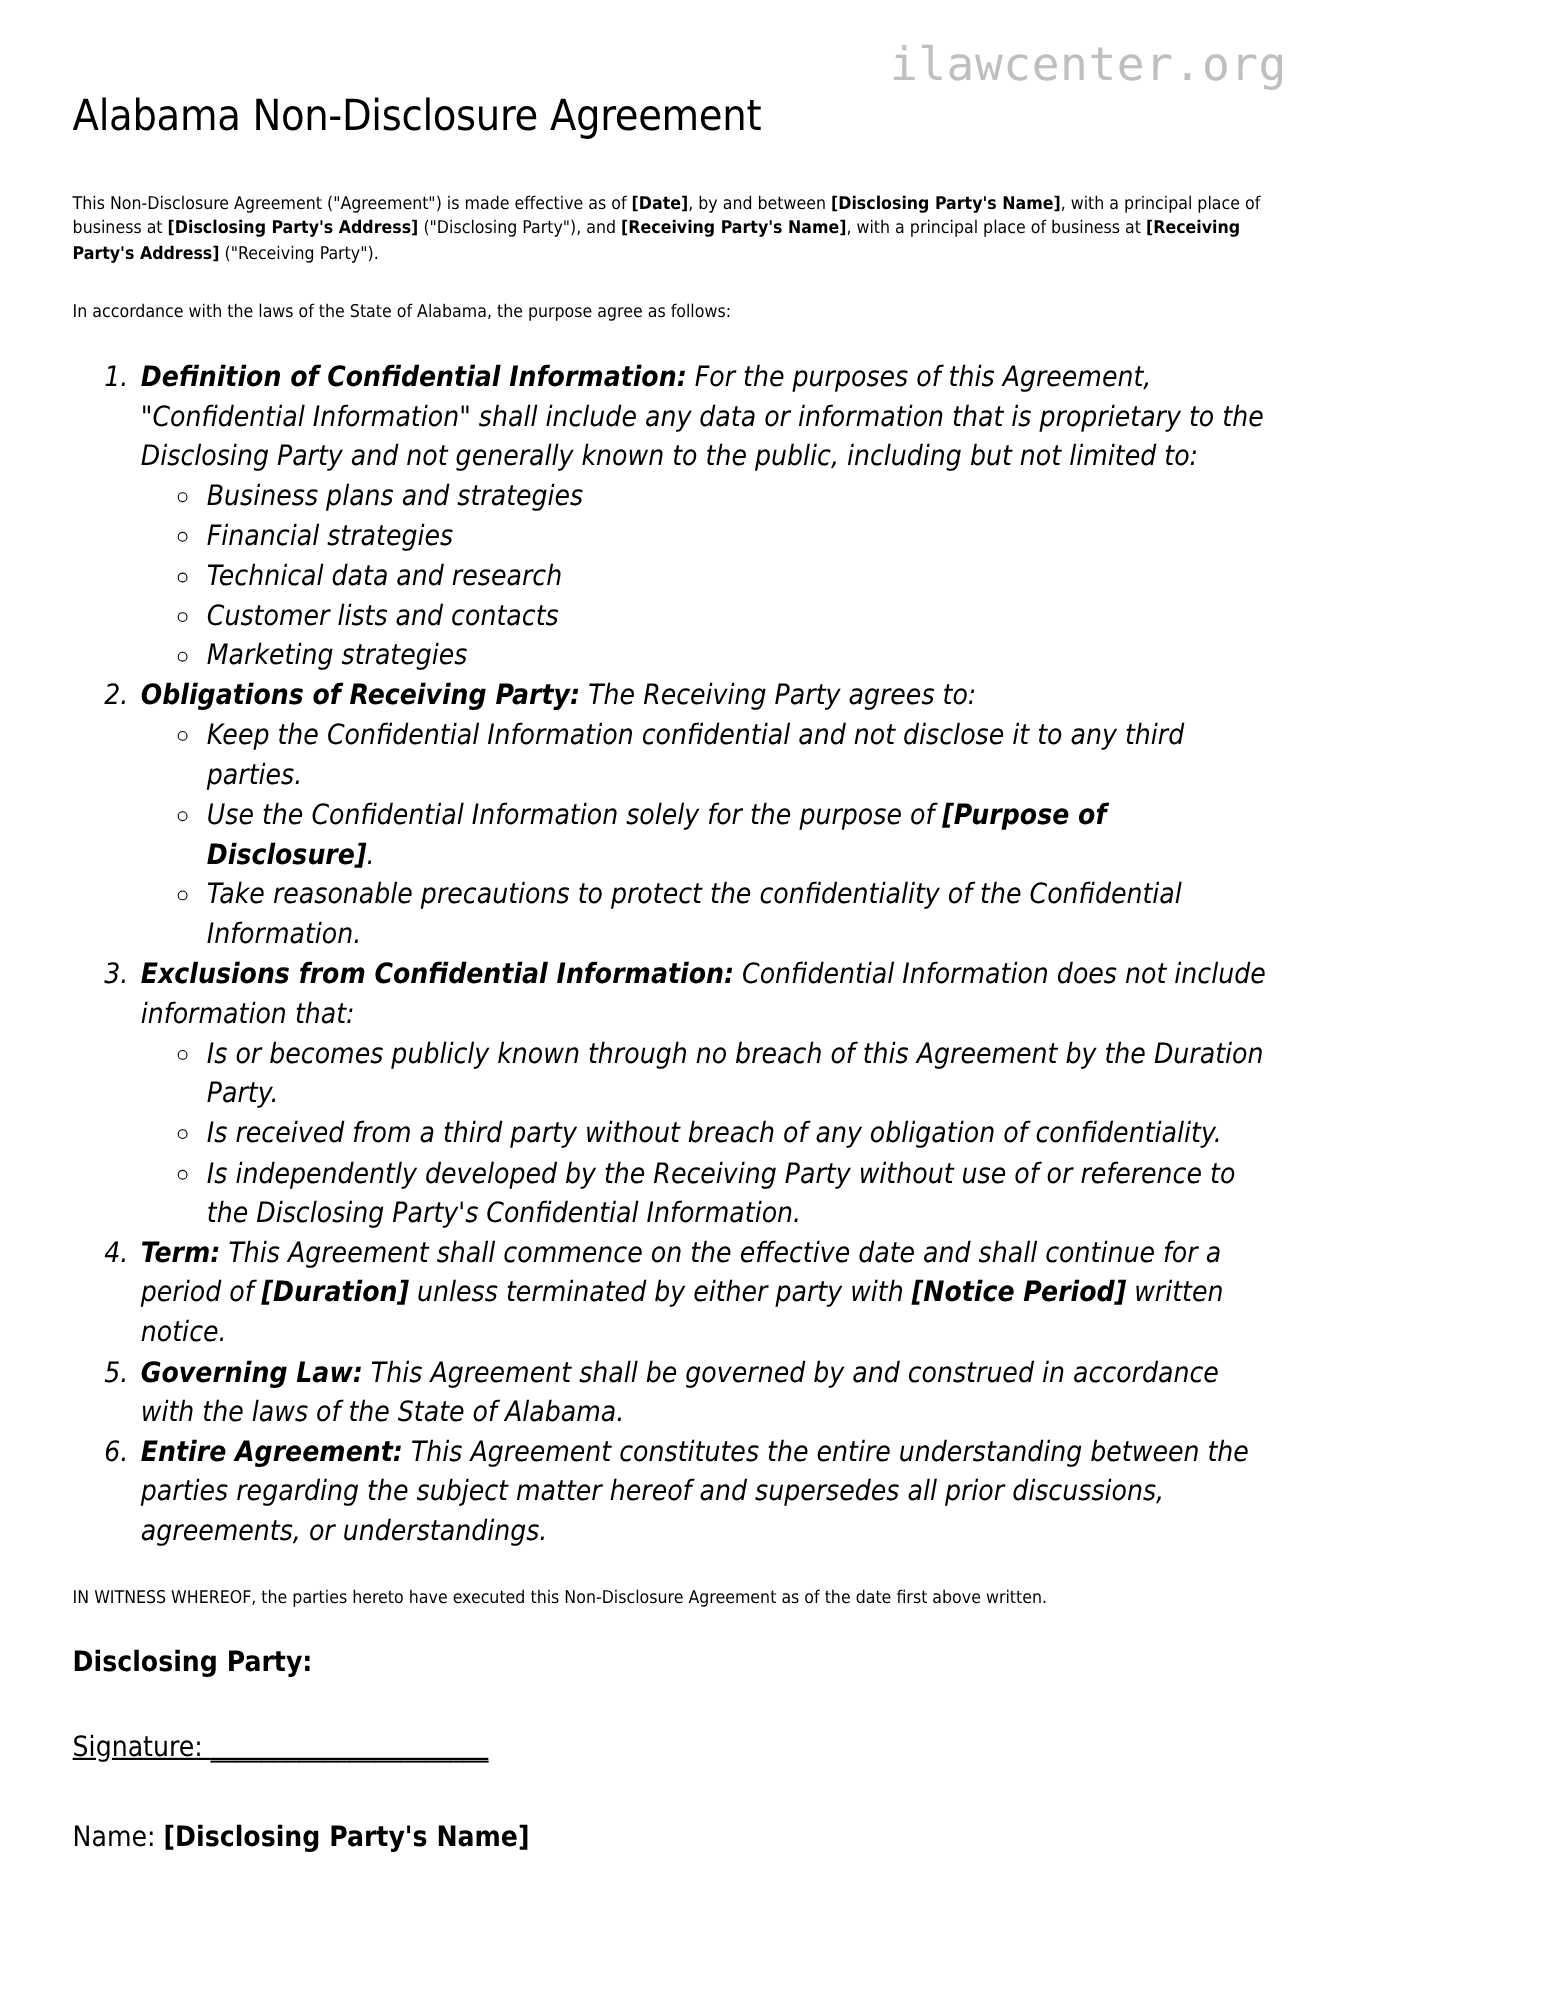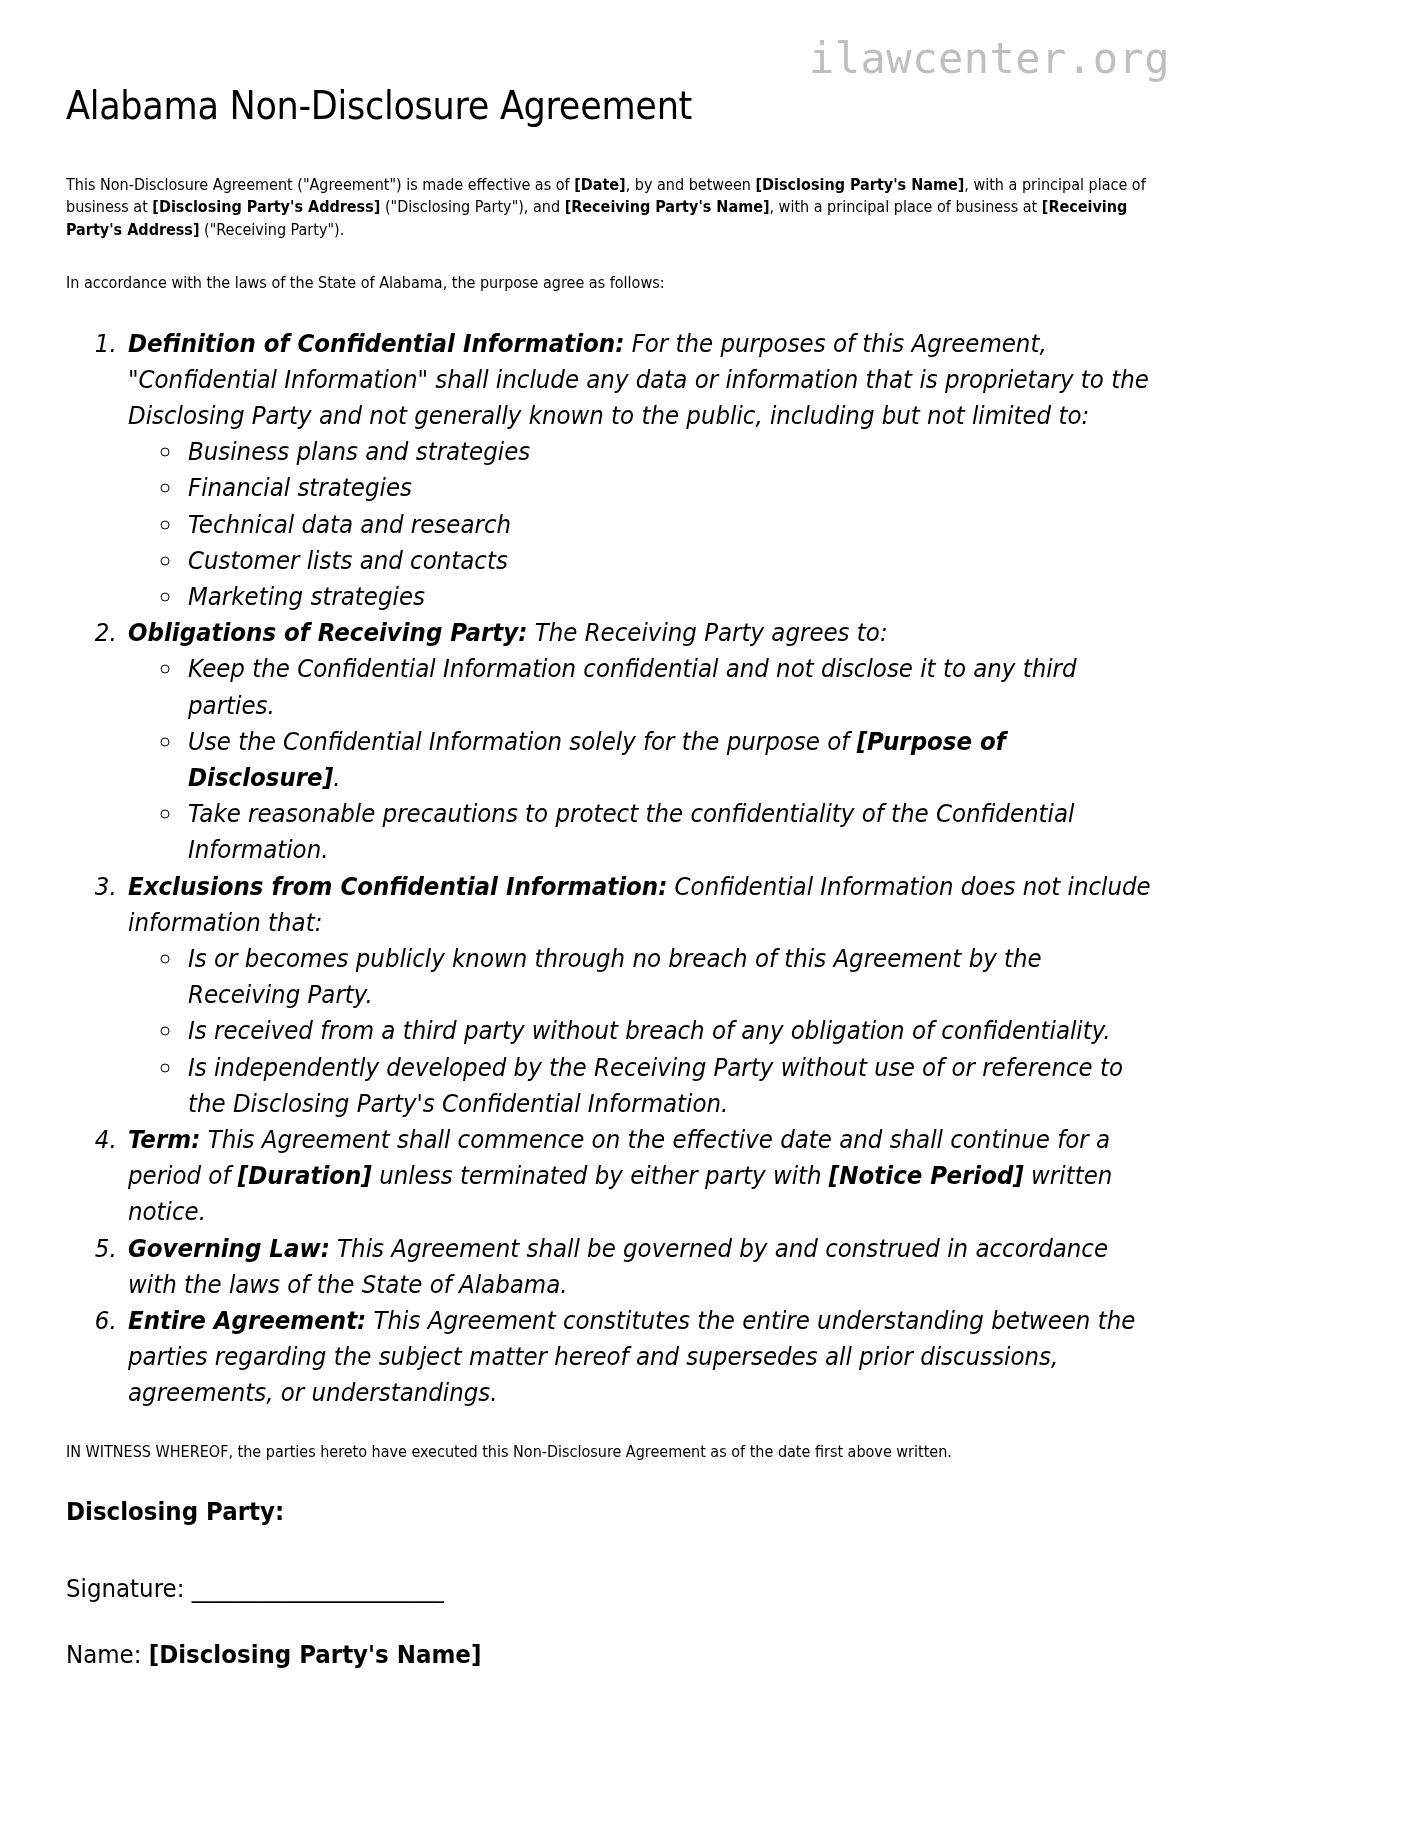--- a/index.html
+++ b/index.html
@@ -84,23 +84,24 @@
   p.sig-heading {
     font-size: 25.5px;
     font-weight: 700;
     line-height: 1.42;
     margin: 0 0 40px 0;
     font-stretch: semi-condensed;
   }
   p.sig-line {
     font-size: 25.5px;
     line-height: 1.42;
-    margin: 0 0 30px 0;
+    margin: 0 0 46px 0;
     font-stretch: semi-condensed;
     white-space: pre;
+    text-decoration: underline;
   }
   p.sig-name {
     font-size: 25.5px;
     line-height: 1.42;
     margin: 0;
     font-stretch: semi-condensed;
   }
 </style>
 </head>
 <body>
@@ -135,21 +136,21 @@
         <ul class="subitems">
           <li>Keep the Confidential Information confidential and not disclose it to any third parties.</li>
           <li><span>Use the Confidential Information solely for the purpose of </span><b>[Purpose of Disclosure]</b><span>.</span></li>
           <li>Take reasonable precautions to protect the confidentiality of the Confidential Information.</li>
         </ul>
       </li>
 
       <li>
         <b>Exclusions from Confidential Information:</b><span> Confidential Information does not include information that:</span>
         <ul class="subitems">
-          <li>Is or becomes publicly known through no breach of this Agreement by the Receiving Party.</li>
+          <li>Is or becomes publicly known through no breach of this Agreement by the Duration Party.</li>
           <li>Is received from a third party without breach of any obligation of confidentiality.</li>
           <li>Is independently developed by the Receiving Party without use of or reference to the Disclosing Party's Confidential Information.</li>
         </ul>
       </li>
 
       <li><b>Term:</b><span> This Agreement shall commence on the effective date and shall continue for a period of </span><b>[Duration]</b><span> unless terminated by either party with </span><b>[Notice Period]</b><span> written notice.</span></li>
 
       <li><b>Governing Law:</b><span> This Agreement shall be governed by and construed in accordance with the laws of the State of Alabama.</span></li>
 
       <li><b>Entire Agreement:</b><span> This Agreement constitutes the entire understanding between the parties regarding the subject matter hereof and supersedes all prior discussions, agreements, or understandings.</span></li>

